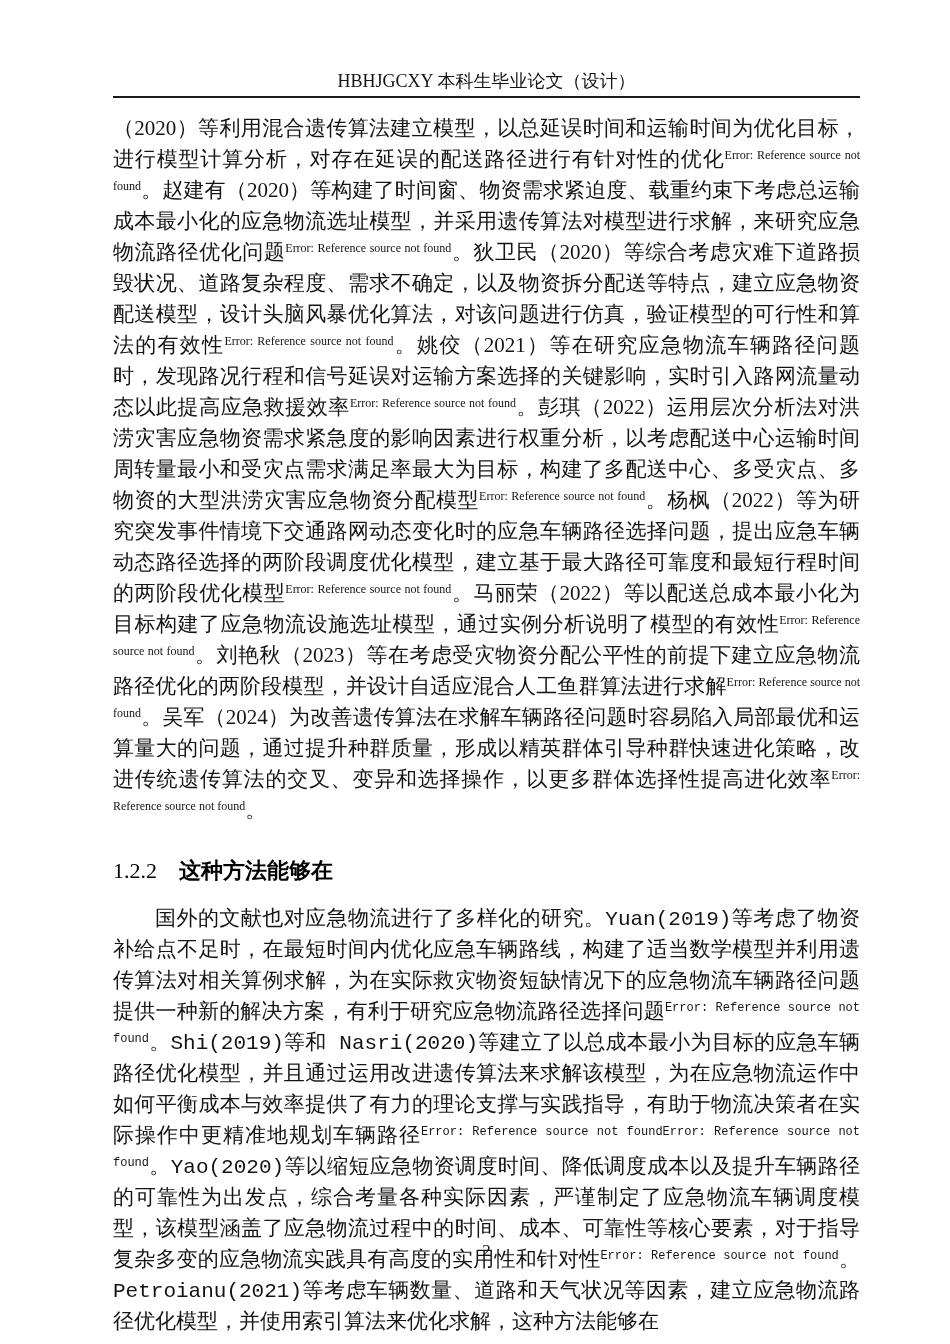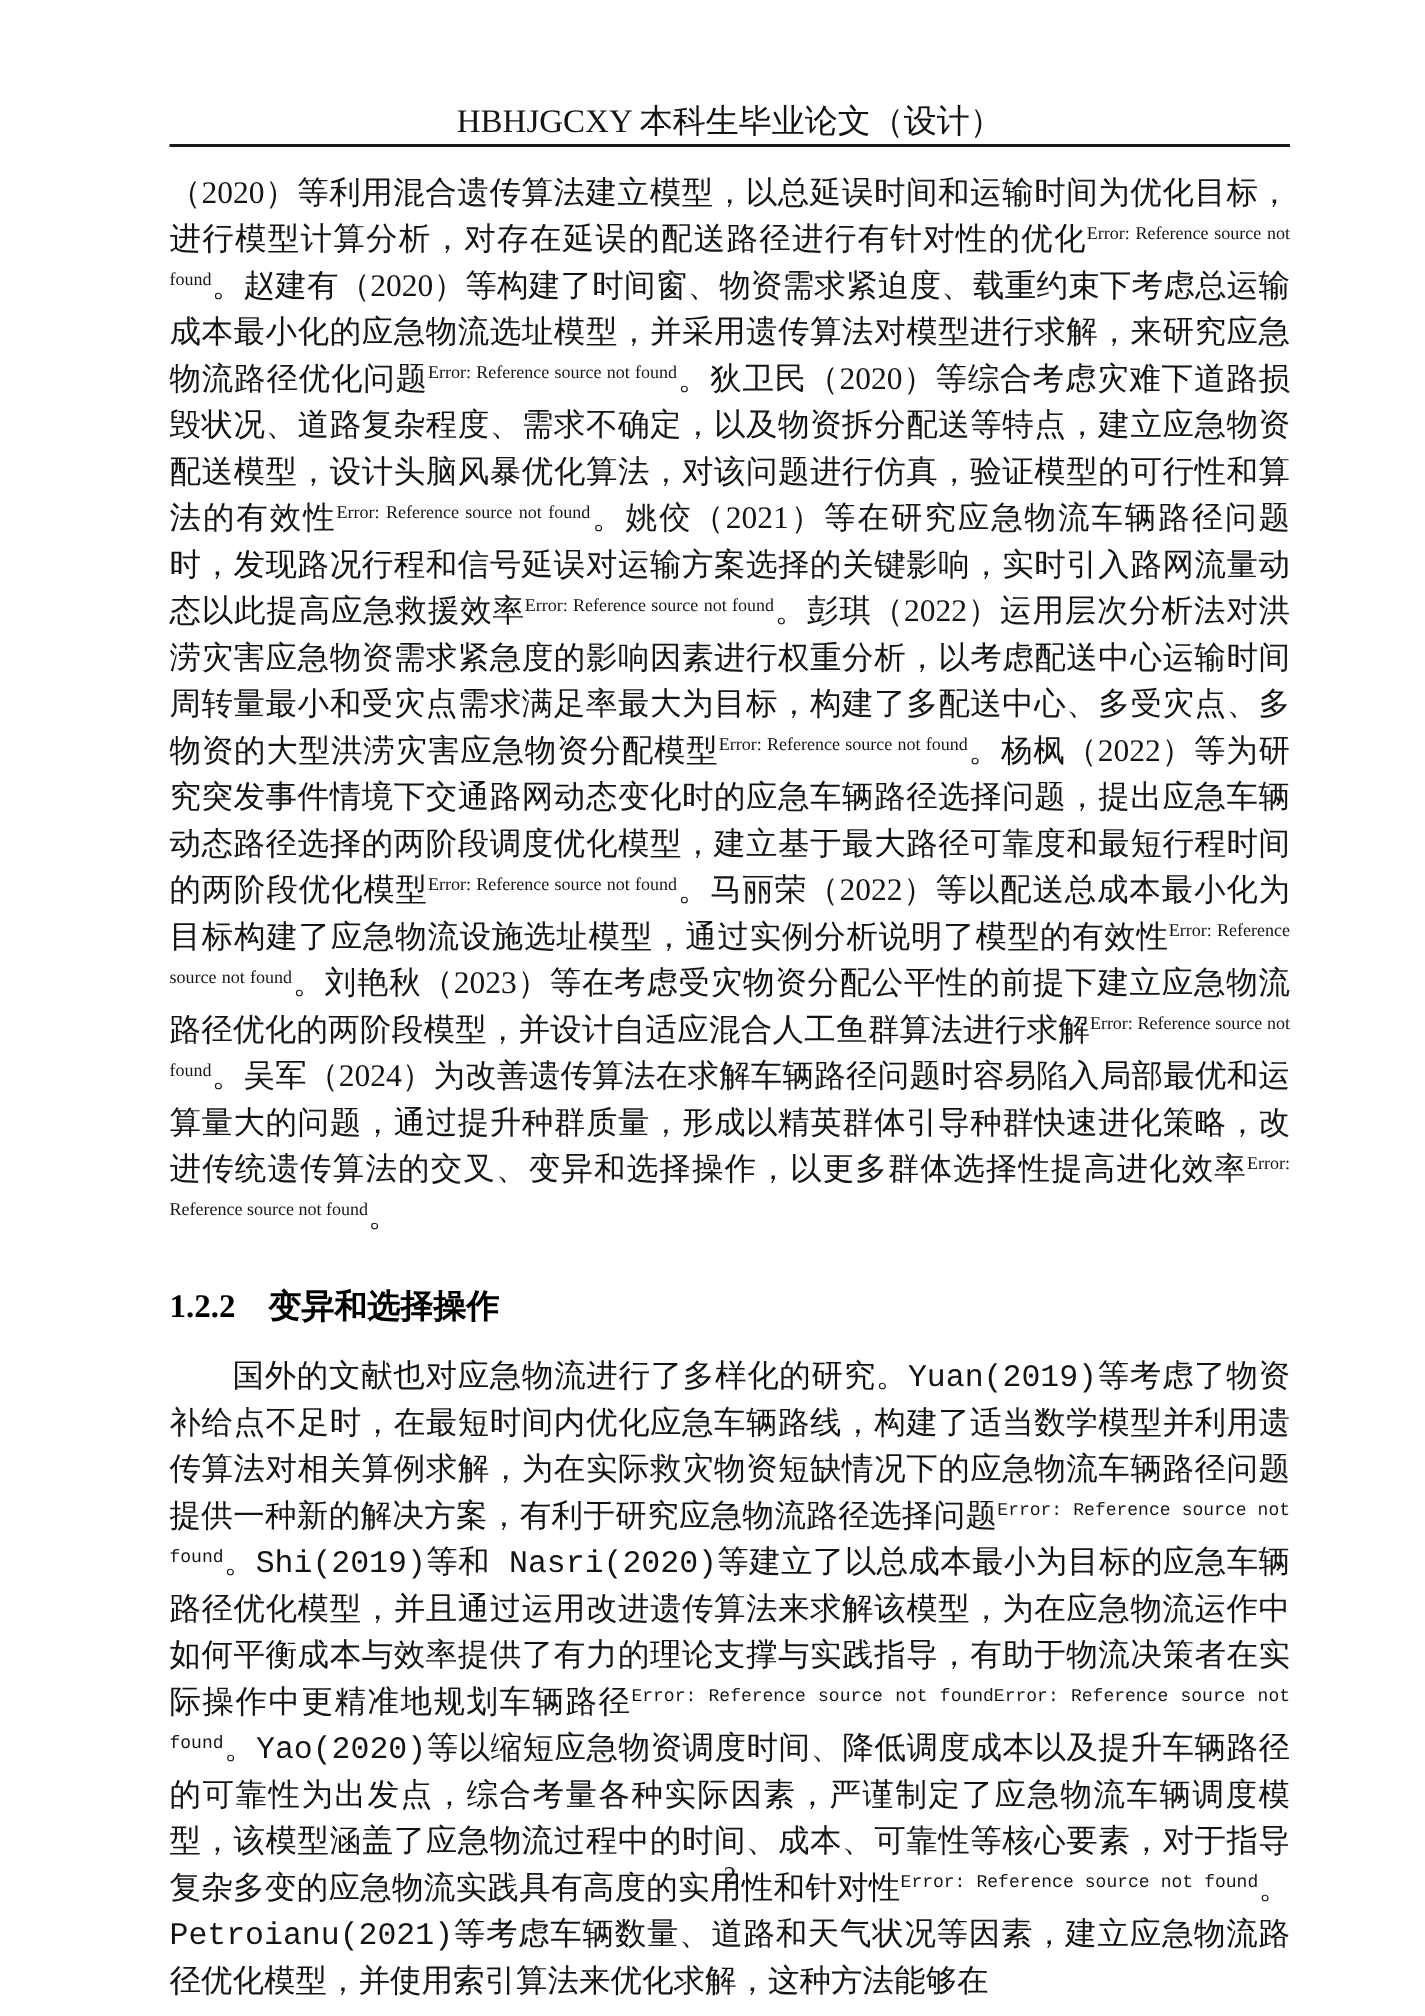--- a/index.html
+++ b/index.html
@@ -11,21 +11,21 @@
     font-family: "Liberation Serif", "DejaVu Serif", serif;
     color: #141414;
     overflow: hidden;
   }
   .running-header-title {
     position: absolute;
     top: 70px;
     left: 113px;
     width: 747px;
     text-align: center;
-    font-size: 22px;
+    font-size: 18px;
     line-height: 22px;
     color: #141414;
     white-space: nowrap;
   }
   .header-rule {
     position: absolute;
     top: 96px;
     left: 113px;
     width: 747px;
     height: 2px;
@@ -57,21 +57,21 @@
     margin: 29px 0 17px 0;
     font-size: 22px;
     line-height: 32px;
     font-weight: bold;
     font-family: "Liberation Sans", "DejaVu Sans", sans-serif;
     color: #000000;
     text-align: left;
   }
   .heading-number {
     font-family: "Liberation Serif", "DejaVu Serif", serif;
-    font-weight: bold;
+    font-weight: normal;
     margin-right: 22px;
   }
   .page-number {
     position: absolute;
     top: 1240px;
     left: 113px;
     width: 747px;
     text-align: center;
     font-size: 17px;
     line-height: 22px;
@@ -85,21 +85,21 @@
 
   <div class="running-header-title">HBHJGCXY 本科生毕业论文（设计）</div>
 
   <div class="header-rule"></div>
 
   <div class="body-text">
 
     <p class="para"><span>（2020）等利用混合遗传算法建立模型，以总延误时间和运输时间为优化目标，进行模型计算分析，对存在延误的配送路径进行有针对性的优化</span><span class="ref-error">Error: Reference source not found</span><span>。赵建有（2020）等构建了时间窗、物资需求紧迫度、载重约束下考虑总运输成本最小化的应急物流选址模型，并采用遗传算法对模型进行求解，来研究应急物流路径优化问题</span><span class="ref-error">Error: Reference source not found</span><span>。狄卫民（2020）等综合考虑灾难下道路损毁状况、道路复杂程度、需求不确定，以及物资拆分配送等特点，建立应急物资配送模型，设计头脑风暴优化算法，对该问题进行仿真，验证模型的可行性和算法的有效性</span><span class="ref-error">Error: Reference source not found</span><span>。姚佼（2021）等在研究应急物流车辆路径问题时，发现路况行程和信号延误对运输方案选择的关键影响，实时引入路网流量动态以此提高应急救援效率</span><span class="ref-error">Error: Reference source not found</span><span>。彭琪（2022）运用层次分析法对洪涝灾害应急物资需求紧急度的影响因素进行权重分析，以考虑配送中心运输时间周转量最小和受灾点需求满足率最大为目标，构建了多配送中心、多受灾点、多物资的大型洪涝灾害应急物资分配模型</span><span class="ref-error">Error: Reference source not found</span><span>。杨枫（2022）等为研究突发事件情境下交通路网动态变化时的应急车辆路径选择问题，提出应急车辆动态路径选择的两阶段调度优化模型，建立基于最大路径可靠度和最短行程时间的两阶段优化模型</span><span class="ref-error">Error: Reference source not found</span><span>。马丽荣（2022）等以配送总成本最小化为目标构建了应急物流设施选址模型，通过实例分析说明了模型的有效性</span><span class="ref-error">Error: Reference source not found</span><span>。刘艳秋（2023）等在考虑受灾物资分配公平性的前提下建立应急物流路径优化的两阶段模型，并设计自适应混合人工鱼群算法进行求解</span><span class="ref-error">Error: Reference source not found</span><span>。吴军（2024）为改善遗传算法在求解车辆路径问题时容易陷入局部最优和运算量大的问题，通过提升种群质量，形成以精英群体引导种群快速进化策略，改进传统遗传算法的交叉、变异和选择操作，以更多群体选择性提高进化效率</span><span class="ref-error">Error: Reference source not found</span><span>。</span></p>
 
     <h3 class="section-heading">
-      <span class="heading-number">1.2.2</span><span class="heading-title">变异和选择操作</span>
+      <span class="heading-number">1.2.2</span><span class="heading-title">这种方法能够在</span>
     </h3>
 
     <p class="para indented"><span>国外的文献也对应急物流进行了多样化的研究。Yuan(2019)等考虑了物资补给点不足时，在最短时间内优化应急车辆路线，构建了适当数学模型并利用遗传算法对相关算例求解，为在实际救灾物资短缺情况下的应急物流车辆路径问题提供一种新的解决方案，有利于研究应急物流路径选择问题</span><span class="ref-error">Error: Reference source not found</span><span>。Shi(2019)等和 Nasri(2020)等建立了以总成本最小为目标的应急车辆路径优化模型，并且通过运用改进遗传算法来求解该模型，为在应急物流运作中如何平衡成本与效率提供了有力的理论支撑与实践指导，有助于物流决策者在实际操作中更精准地规划车辆路径</span><span class="ref-error">Error: Reference source not found</span><span class="ref-error">Error: Reference source not found</span><span>。Yao(2020)等以缩短应急物资调度时间、降低调度成本以及提升车辆路径的可靠性为出发点，综合考量各种实际因素，严谨制定了应急物流车辆调度模型，该模型涵盖了应急物流过程中的时间、成本、可靠性等核心要素，对于指导复杂多变的应急物流实践具有高度的实用性和针对性</span><span class="ref-error">Error: Reference source not found</span><span>。Petroianu(2021)等考虑车辆数量、道路和天气状况等因素，建立应急物流路径优化模型，并使用索引算法来优化求解，这种方法能够在</span></p>
 
   </div>
 
   <div class="page-number">2</div>
 
 </div>
 

